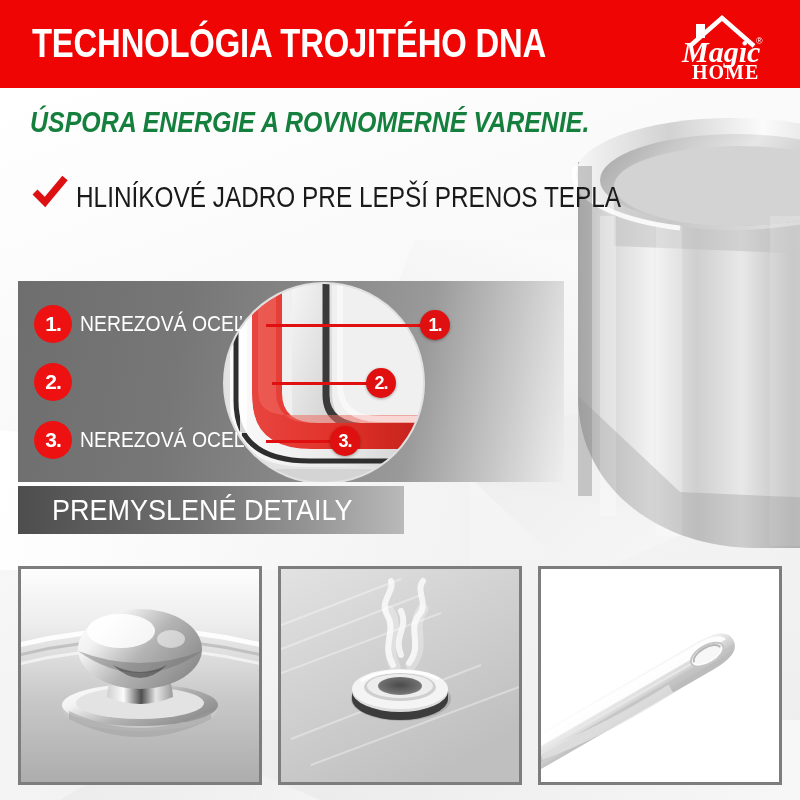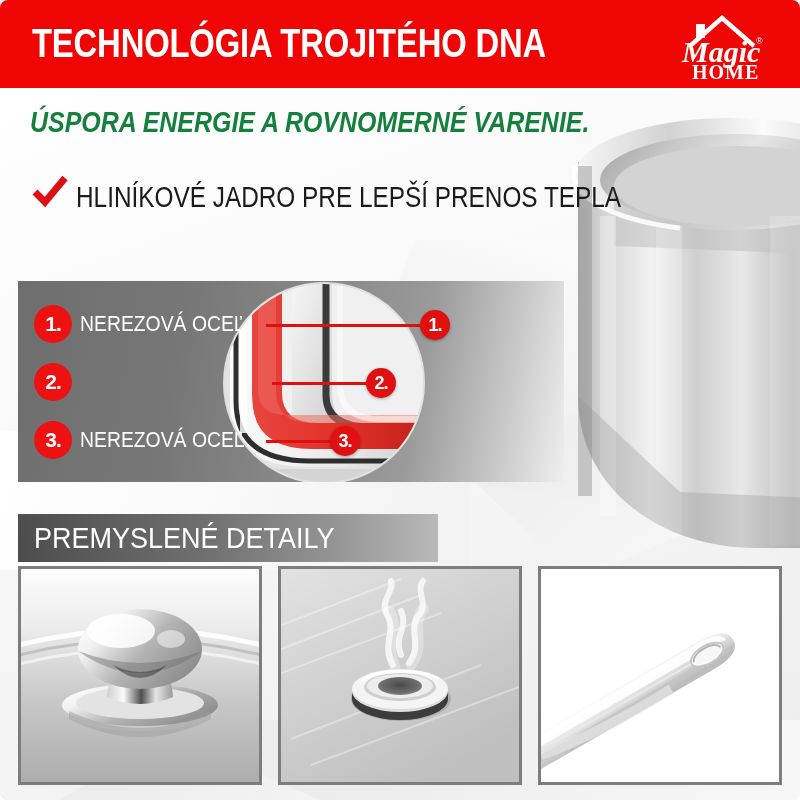--- a/index.html
+++ b/index.html
@@ -5,21 +5,20 @@
 <style>
   html,body{margin:0;padding:0;}
   body{
     width:800px;height:800px;overflow:hidden;
     font-family:"Liberation Sans","DejaVu Sans",sans-serif;
     background:#ffffff;
   }
   #poster{
     position:relative;width:800px;height:800px;overflow:hidden;
     background:#f2f2f2;
-    border-radius:8px;
   }
 
   
   .bg-base{position:absolute;inset:0;background:#fafafa;}
   .facet{position:absolute;}
   .f1{left:0;top:88px;width:800px;height:712px;
       background:linear-gradient(160deg,#ffffff 0%,#f7f7f7 45%,#ededed 100%);}
   .f2{left:0;top:430px;width:470px;height:140px;
       background:linear-gradient(105deg,#ffffff 0%,#f2f2f2 100%);
       clip-path:polygon(0 0,100% 38%,100% 100%,0 100%);}
@@ -104,23 +103,23 @@
   }
   .m1{left:402px;top:29px;}
   .m2{left:348px;top:87px;}
   .m3{left:312px;top:145px;}
 
   
   .cut-wrap{position:absolute;left:196px;top:-8px;width:220px;height:220px;}
 
   
   .details-banner{
-    position:absolute;left:18px;top:514px;width:420px;height:48px;
+    position:absolute;left:18px;top:486px;width:386px;height:48px;
     background:linear-gradient(90deg,#4d4d4d 0%,#707070 45%,#949494 75%,#b9b9b9 100%);
-    display:flex;align-items:center;
+    display:flex;align-items:center;justify-content:center;
   }
   .details-banner .dtext{
     margin-left:16px;color:#ffffff;font-size:30px;line-height:1;white-space:nowrap;
   }
   .details-banner .dtext span{display:inline-block;transform:scaleX(.9);transform-origin:left center;}
 
   
   .panels{position:absolute;left:18px;top:566px;width:764px;height:219px;
           display:flex;justify-content:space-between;}
   .panel{

